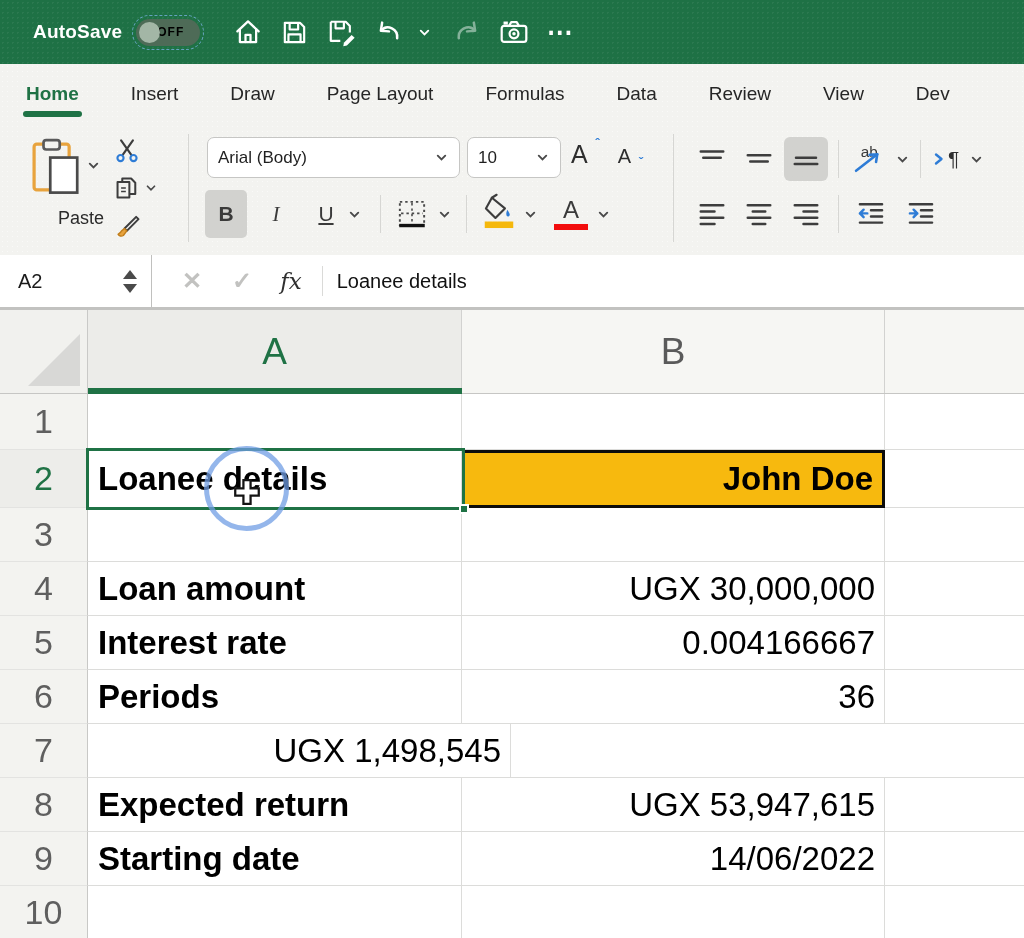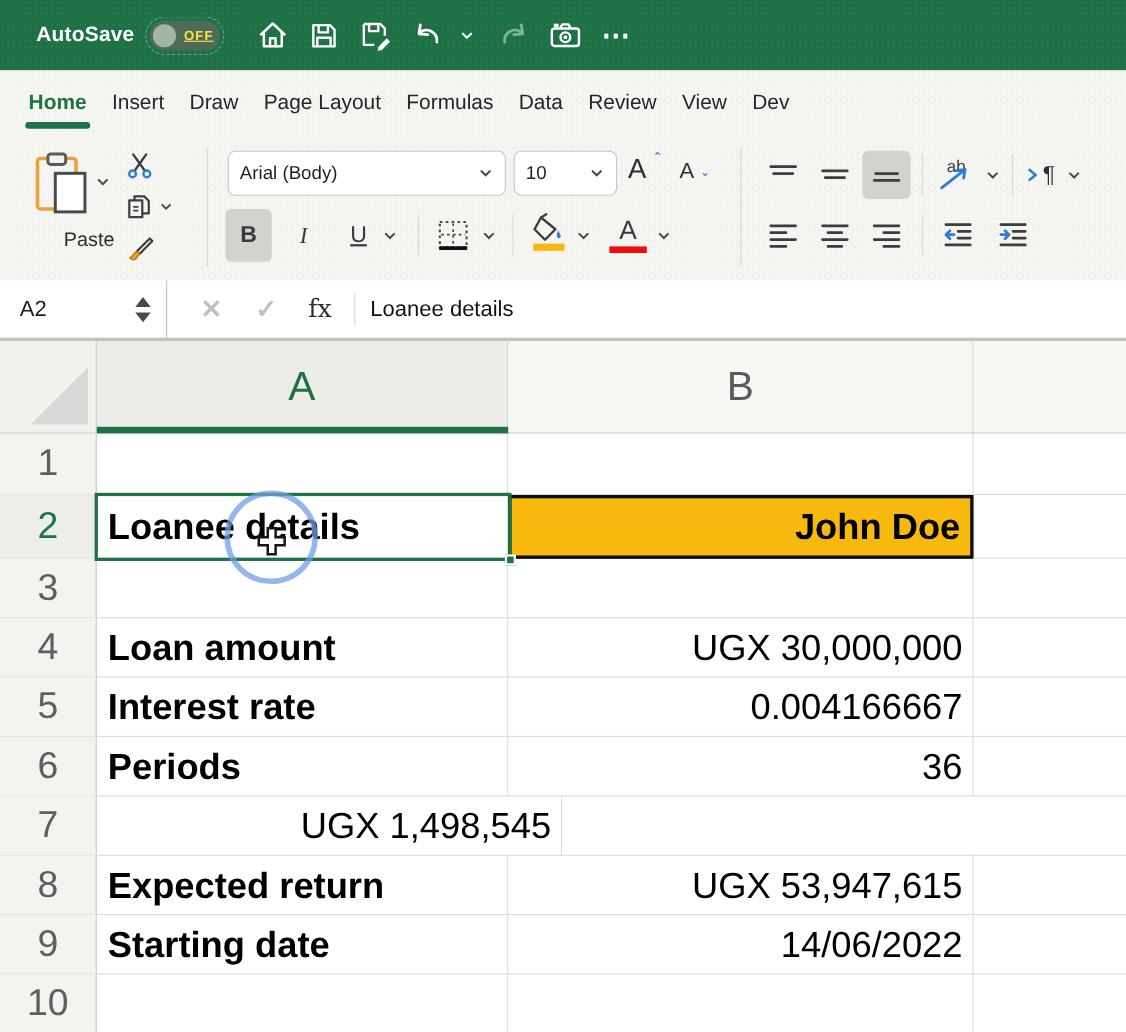--- a/index.html
+++ b/index.html
@@ -15,35 +15,35 @@
     display:flex; align-items:center; color:#fff;
   }
   .autosave-label { margin-left:33px; font-size:19px; font-weight:700; letter-spacing:.2px; }
   .toggle {
     margin-left:14px; width:64px; height:27px; border-radius:14px;
     background:#4E6B57; position:relative;
     outline:1px dashed rgba(140,190,255,.65); outline-offset:3px;
     display:flex; align-items:center; justify-content:flex-end;
   }
   .toggle .knob { position:absolute; left:3px; top:3px; width:21px; height:21px; border-radius:50%; background:#A3B6A6; }
-  .toggle .off-label { font-size:12px; font-weight:700; letter-spacing:1px; color:#fde047; margin-right:6px;text-decoration:underline; }
+  .toggle .off-label { font-size:12px; font-weight:700; letter-spacing:1px; color:#000000; margin-right:16px; }
   .tb-icons { display:flex; align-items:center; margin-left:24px; }
   .tb-btn { width:33px; height:36px; display:flex; align-items:center; justify-content:center; margin:0 7px; }
   .tb-btn svg { display:block; }
   .tb-chevron { margin:0 2px 0 -4px; }
   .dim { opacity:.45; }
   .ellipsis { font-size:26px; font-weight:700; letter-spacing:2px; line-height:20px; }
 
   
   .tabstrip {
     position:absolute; left:0; top:64px; width:1024px; height:60px;
     background:#F3F3F0;
     background-image:radial-gradient(rgba(255,255,255,.6) .8px, transparent 1px);
     background-size:5px 5px;
-    display:flex; align-items:center; gap:21px; padding-left:25px;
+    display:flex; align-items:center; gap:50px; padding-left:25px;
   }
   .tab { font-size:19px; color:#262626; position:relative; white-space:nowrap; padding:4px 1px; cursor:default; }
   .tab.active { color:#1F7245; font-weight:700; }
   .tab.active::after {
     content:""; position:absolute; left:-2px; right:-2px; bottom:-8px; height:6px;
     border-radius:3px; background:#1F7245;
   }
 
   
   .ribbon {
@@ -103,21 +103,21 @@
     background:#fff; border-bottom:3px solid #C2C2C0;
     display:flex; align-items:center;
   }
   .namebox { width:152px; height:100%; border-right:1px solid #C0C0BE; display:flex; align-items:center; position:relative; }
   .namebox .ref { margin-left:18px; font-size:20px; color:#1b1b1b; }
   .stepper { position:absolute; right:14px; top:0; height:100%; display:flex; flex-direction:column; justify-content:center; gap:5px; }
   .stepper i { width:0; height:0; border-left:7px solid transparent; border-right:7px solid transparent; display:block; }
   .step-up { border-bottom:9px solid #4a4a4a; }
   .step-down { border-top:9px solid #4a4a4a; }
   .fb-btn { margin-left:30px; font-size:24px; color:#C2C2C0; font-weight:700; }
-  .fx { margin-left:28px; font-size:23px; color:#2f2f2f; font-family:"DejaVu Serif", serif; }
+  .fx { margin-left:28px; font-size:23px; color:#2f2f2f; font-style:italic; font-family:"DejaVu Serif", serif; }
   .fb-sep { width:1px; height:30px; background:#DADAD8; margin-left:20px; }
   .fb-content { margin-left:14px; font-size:20px; color:#111; }
 
   
   .sheet { position:absolute; left:0; top:310px; width:1024px; height:628px; background:#fff; }
   .colheaders { display:flex; height:84px; border-bottom:1px solid #C6C6C4; position:relative; background:#F6F6F3; }
   .corner { width:88px; border-right:1px solid #C9C9C7; background:#F1F1EE; position:relative; }
   .corner .tri {
     position:absolute; right:7px; bottom:7px; width:0; height:0;
     border-left:52px solid transparent; border-bottom:52px solid #D8D8D6;

